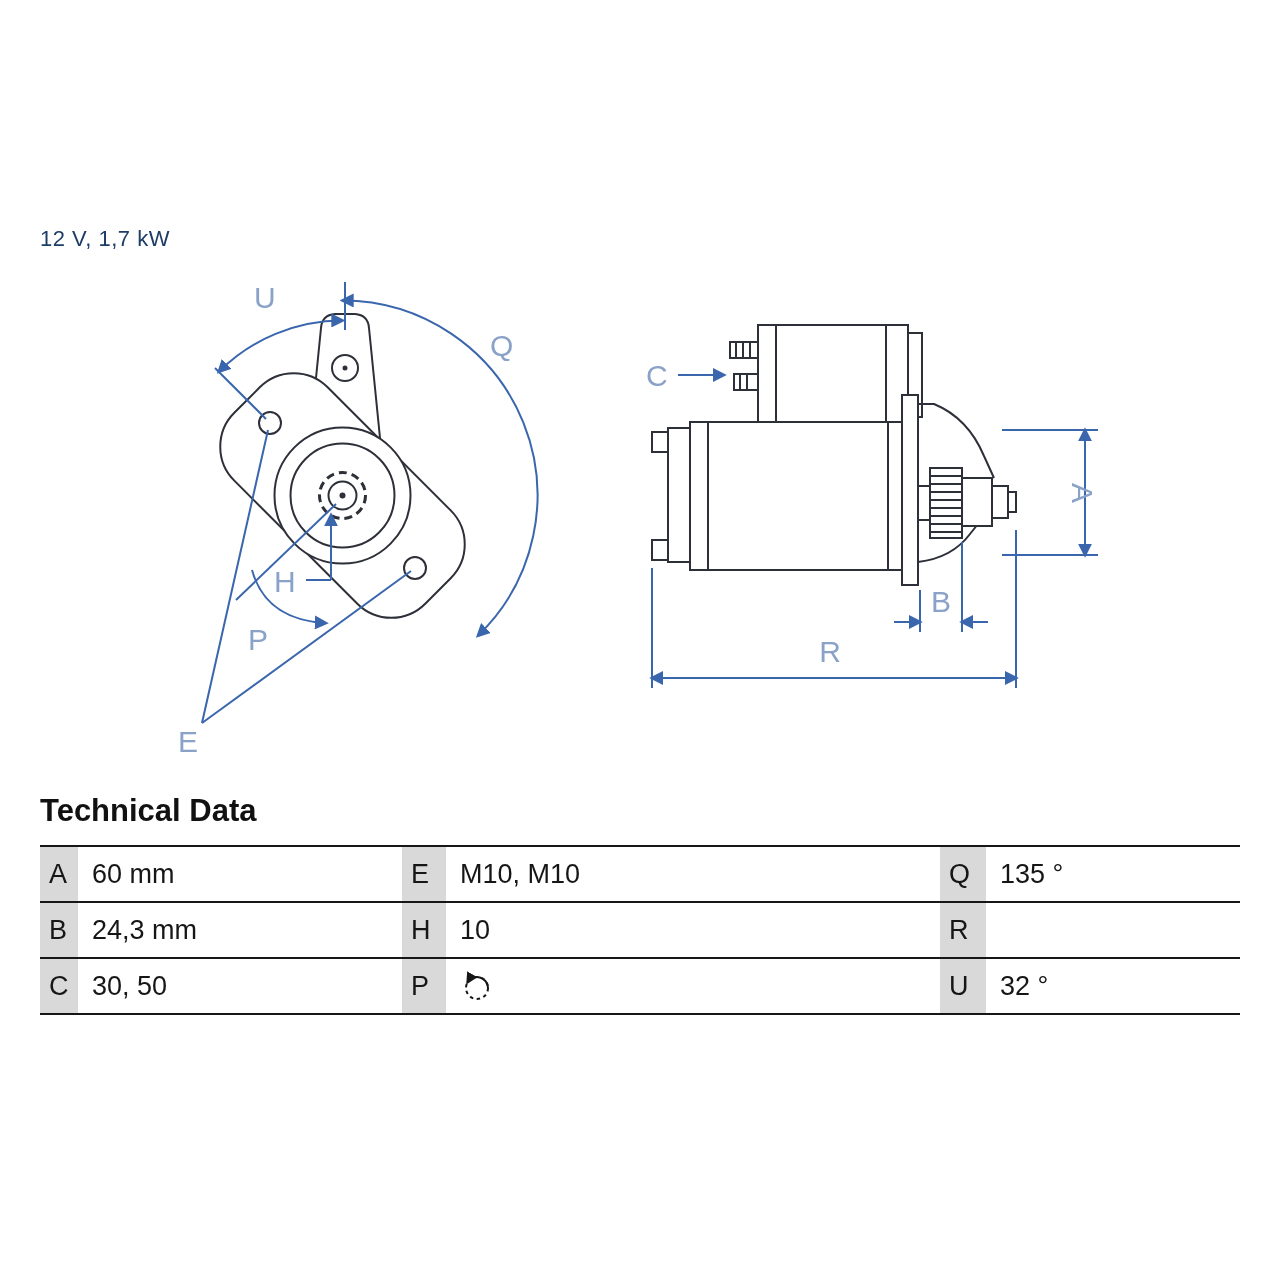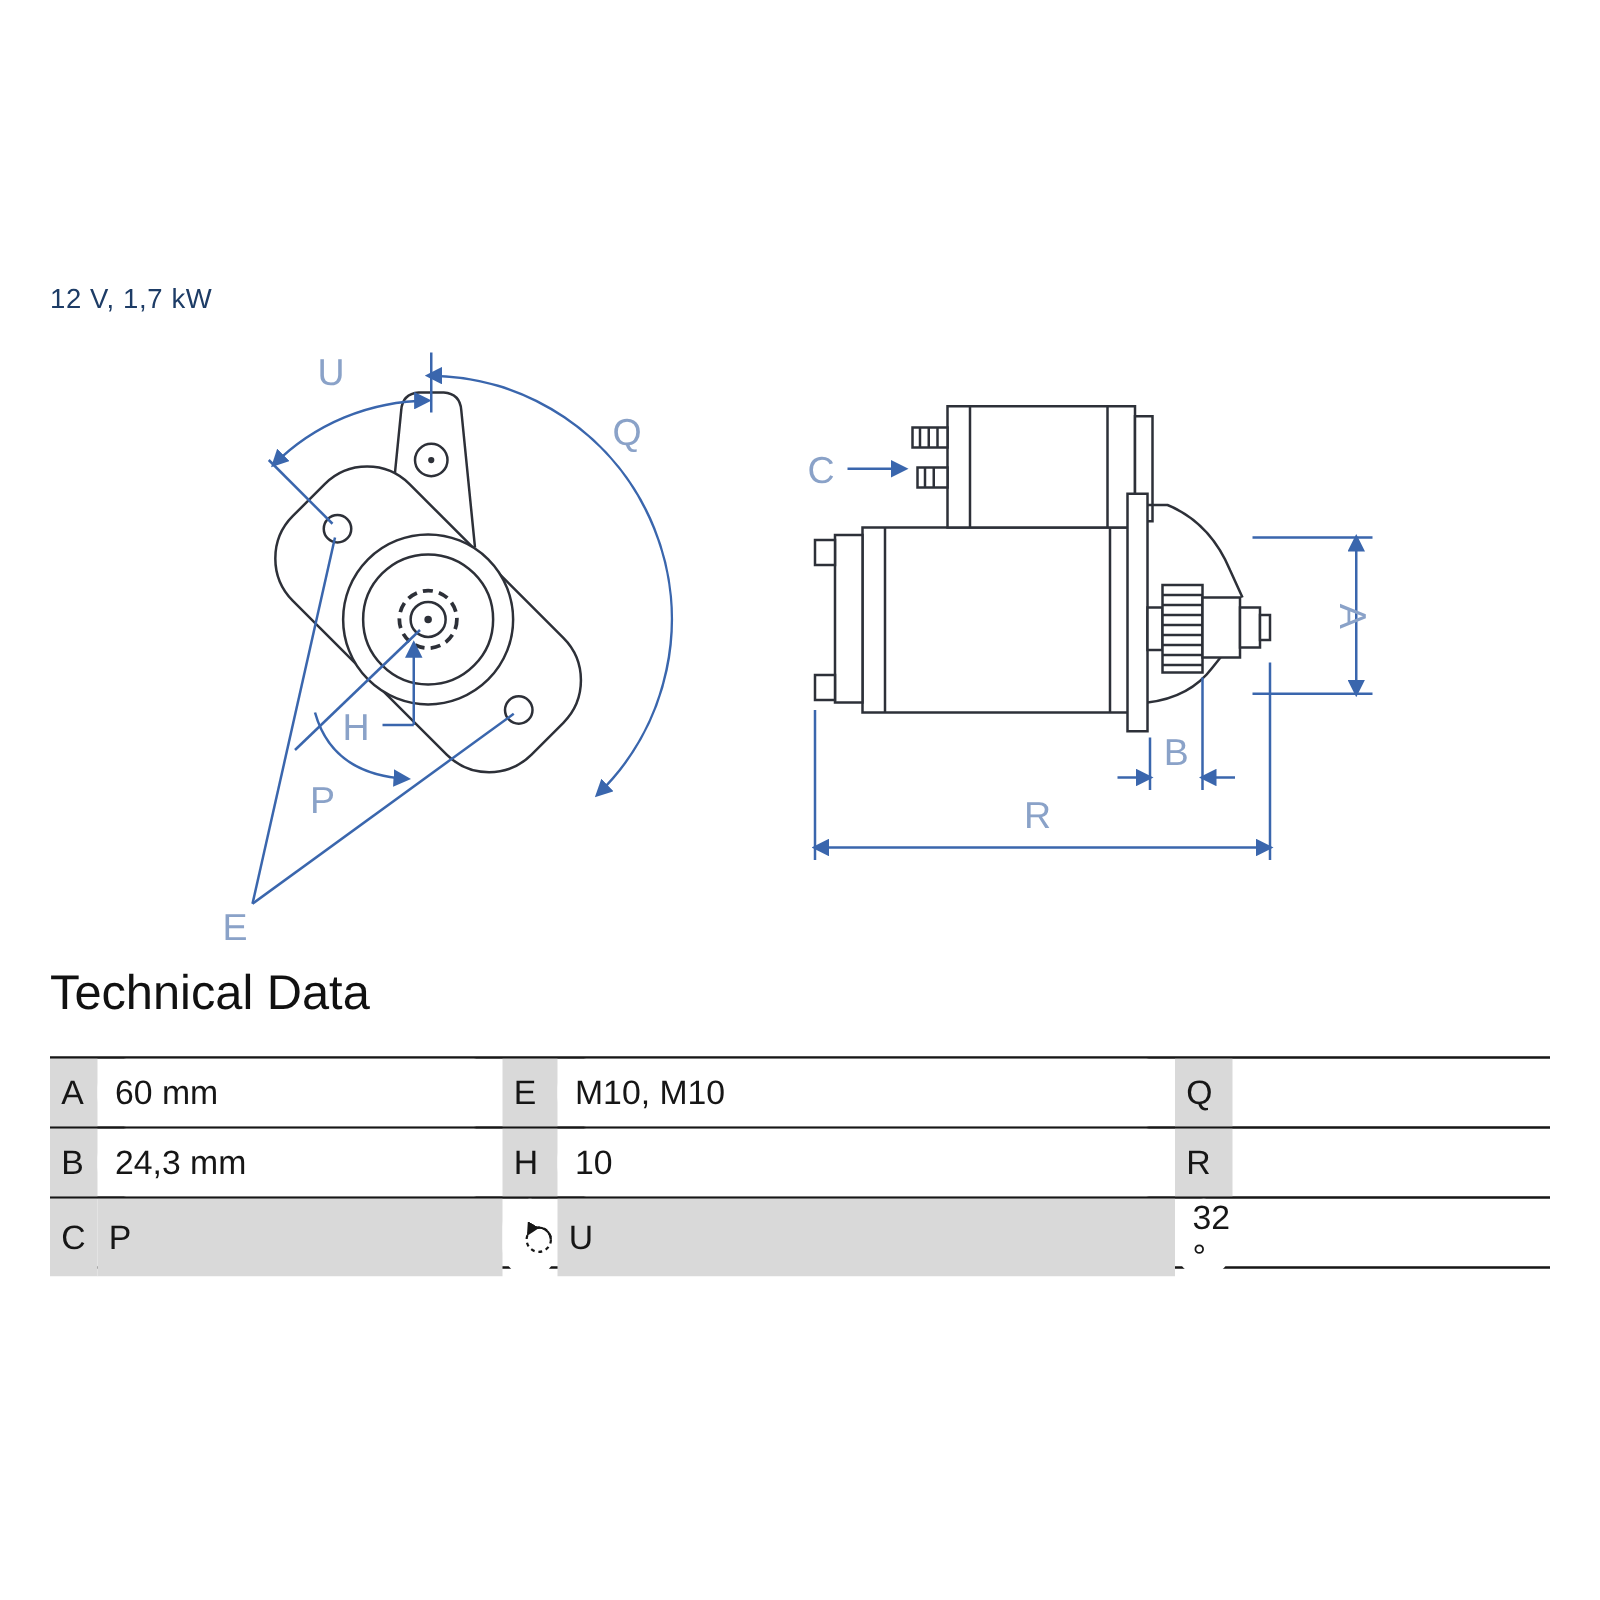--- a/index.html
+++ b/index.html
@@ -2,21 +2,21 @@
 <html><head>
 <meta charset="utf-8">
 <style>
   html,body{margin:0;padding:0;}
   body{
     width:1280px;height:1280px;background:#ffffff;position:relative;overflow:hidden;
     font-family:"Liberation Sans", sans-serif;color:#161616;
   }
   .abs{position:absolute;}
   .title{left:40px;top:226px;font-size:22px;font-weight:500;color:#1d3c66;letter-spacing:.5px;}
-  .section-heading{left:40px;top:773px;font-size:39px;font-weight:normal;color:#111111;}
+  .section-heading{left:40px;top:793px;font-size:31px;font-weight:bold;color:#111111;}
   .table{left:40px;top:845px;width:1200px;border-bottom:2px solid #161616;}
   .tr{display:grid;grid-template-columns:38px 324px 44px 494px 46px 254px;border-top:2px solid #161616;height:54px;}
   .td{display:flex;align-items:center;box-sizing:border-box;font-size:27px;height:100%;}
   .key{background:#d9d9d9;padding-left:9px;}
   .val{padding-left:14px;background:#ffffff;border-radius:23px;}
   .lbl{fill:#8aa2c8;font-size:30px;font-family:"Liberation Sans",sans-serif;}
 </style>
 </head>
 <body>
 
@@ -107,30 +107,32 @@
 
 <div class="abs section-heading">Technical Data</div>
 
 <div class="abs table">
   <div class="tr">
     <div class="td key">A</div>
     <div class="td val">60 mm</div>
     <div class="td key">E</div>
     <div class="td val">M10, M10</div>
     <div class="td key">Q</div>
+    <div class="td val">135 °</div>
   </div>
   <div class="tr">
     <div class="td key">B</div>
     <div class="td val">24,3 mm</div>
     <div class="td key">H</div>
     <div class="td val">10</div>
     <div class="td key">R</div>
   </div>
   <div class="tr">
     <div class="td key">C</div>
+    <div class="td val">30, 50</div>
     <div class="td key">P</div>
     <div class="td val">
       <svg width="34" height="36" viewBox="0 0 34 36">
         <defs>
           <marker id="mkP" viewBox="0 0 10 10" refX="8" refY="5" markerWidth="6" markerHeight="6" orient="auto">
             <path d="M0 0 L10 5 L0 10 Z" fill="#161616"></path>
           </marker>
         </defs>
         <circle cx="17" cy="20" r="11" fill="none" stroke="#161616" stroke-width="2" stroke-dasharray="3.5 3.5"></circle>
         <path d="M 28 20 A 11 11 0 0 0 7.5 14.5" fill="none" stroke="#161616" stroke-width="2" marker-end="url(#mkP)"></path>

